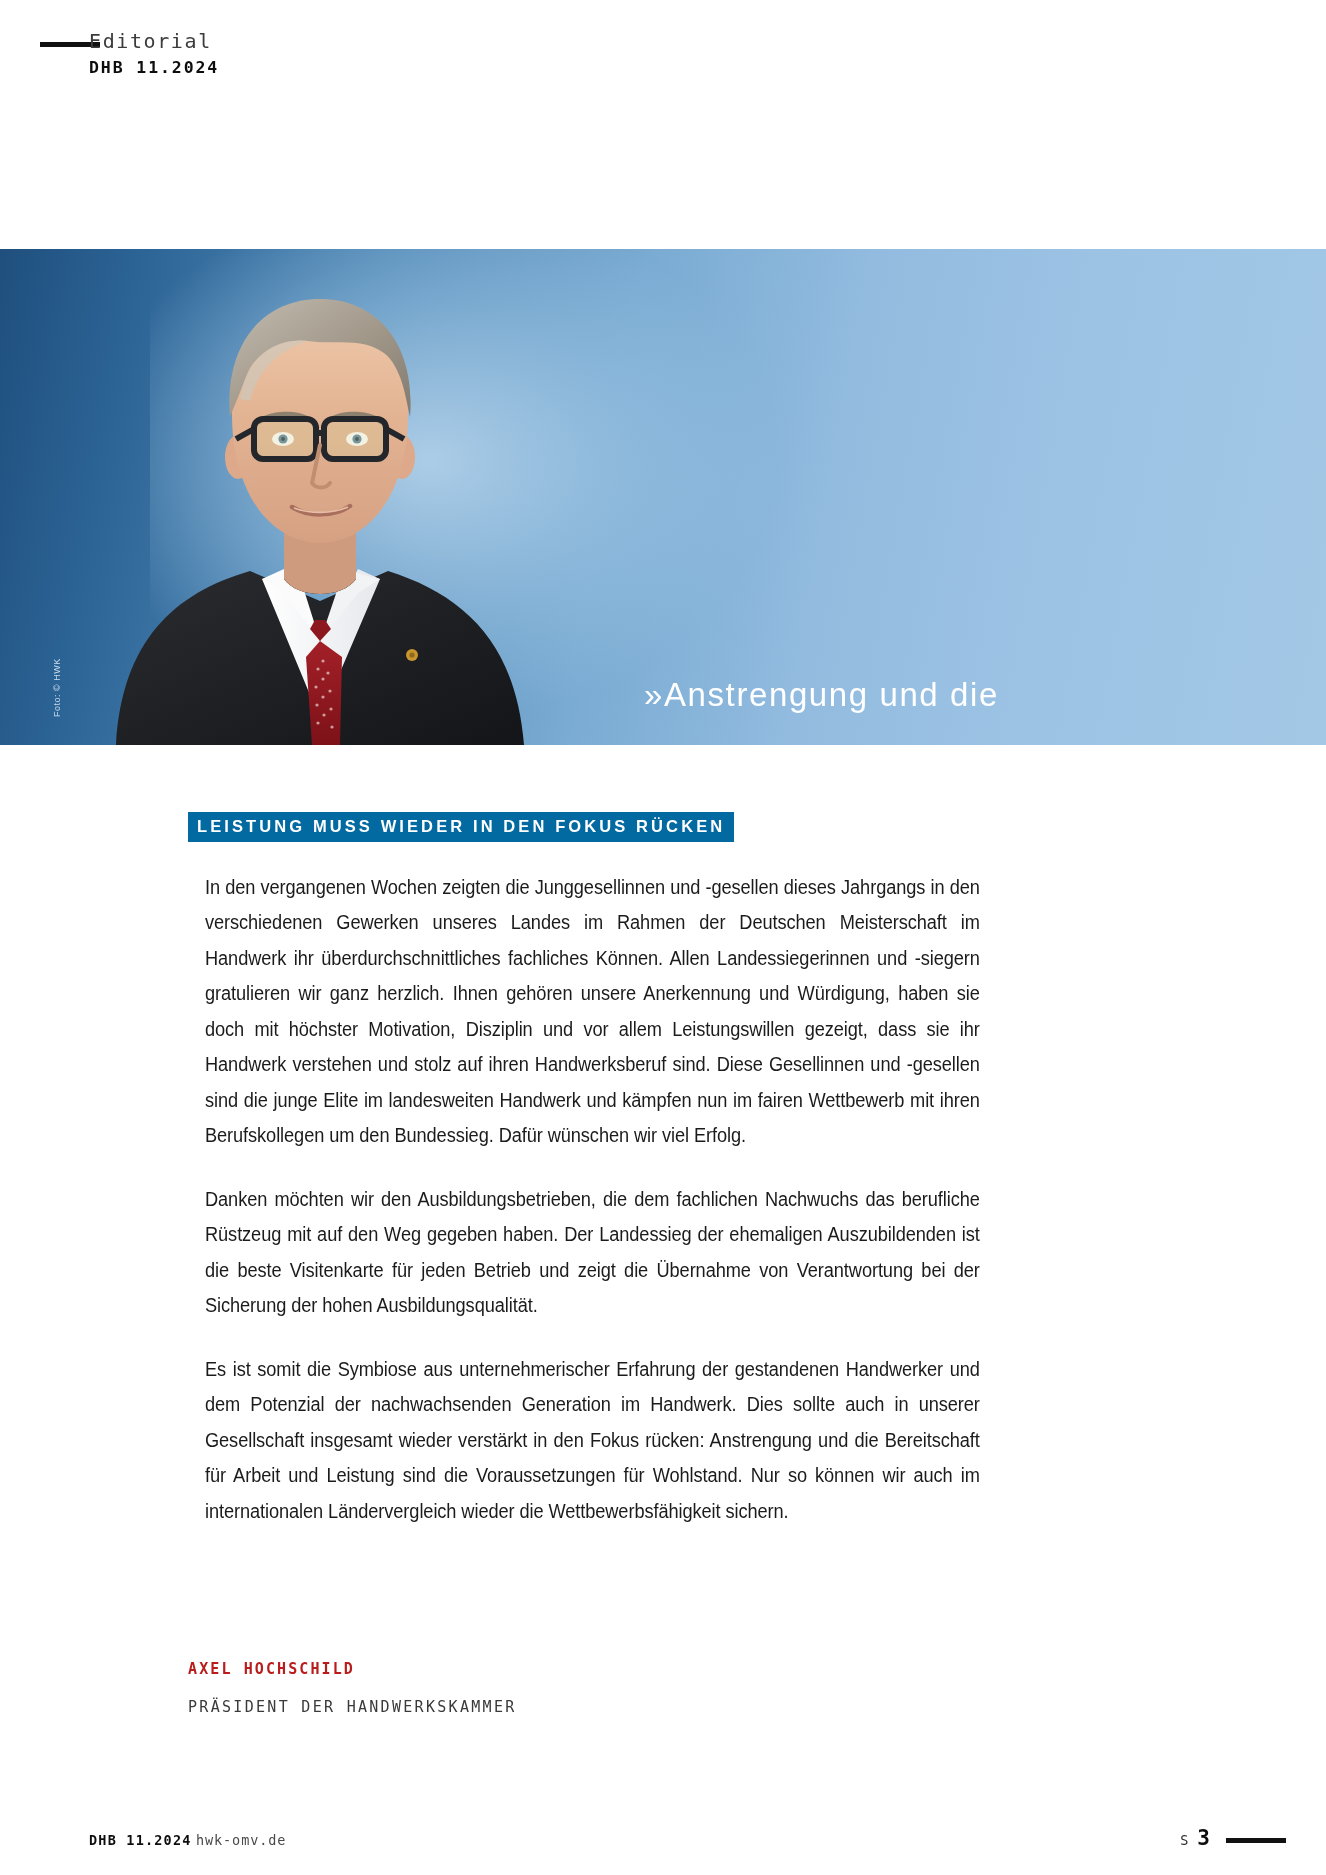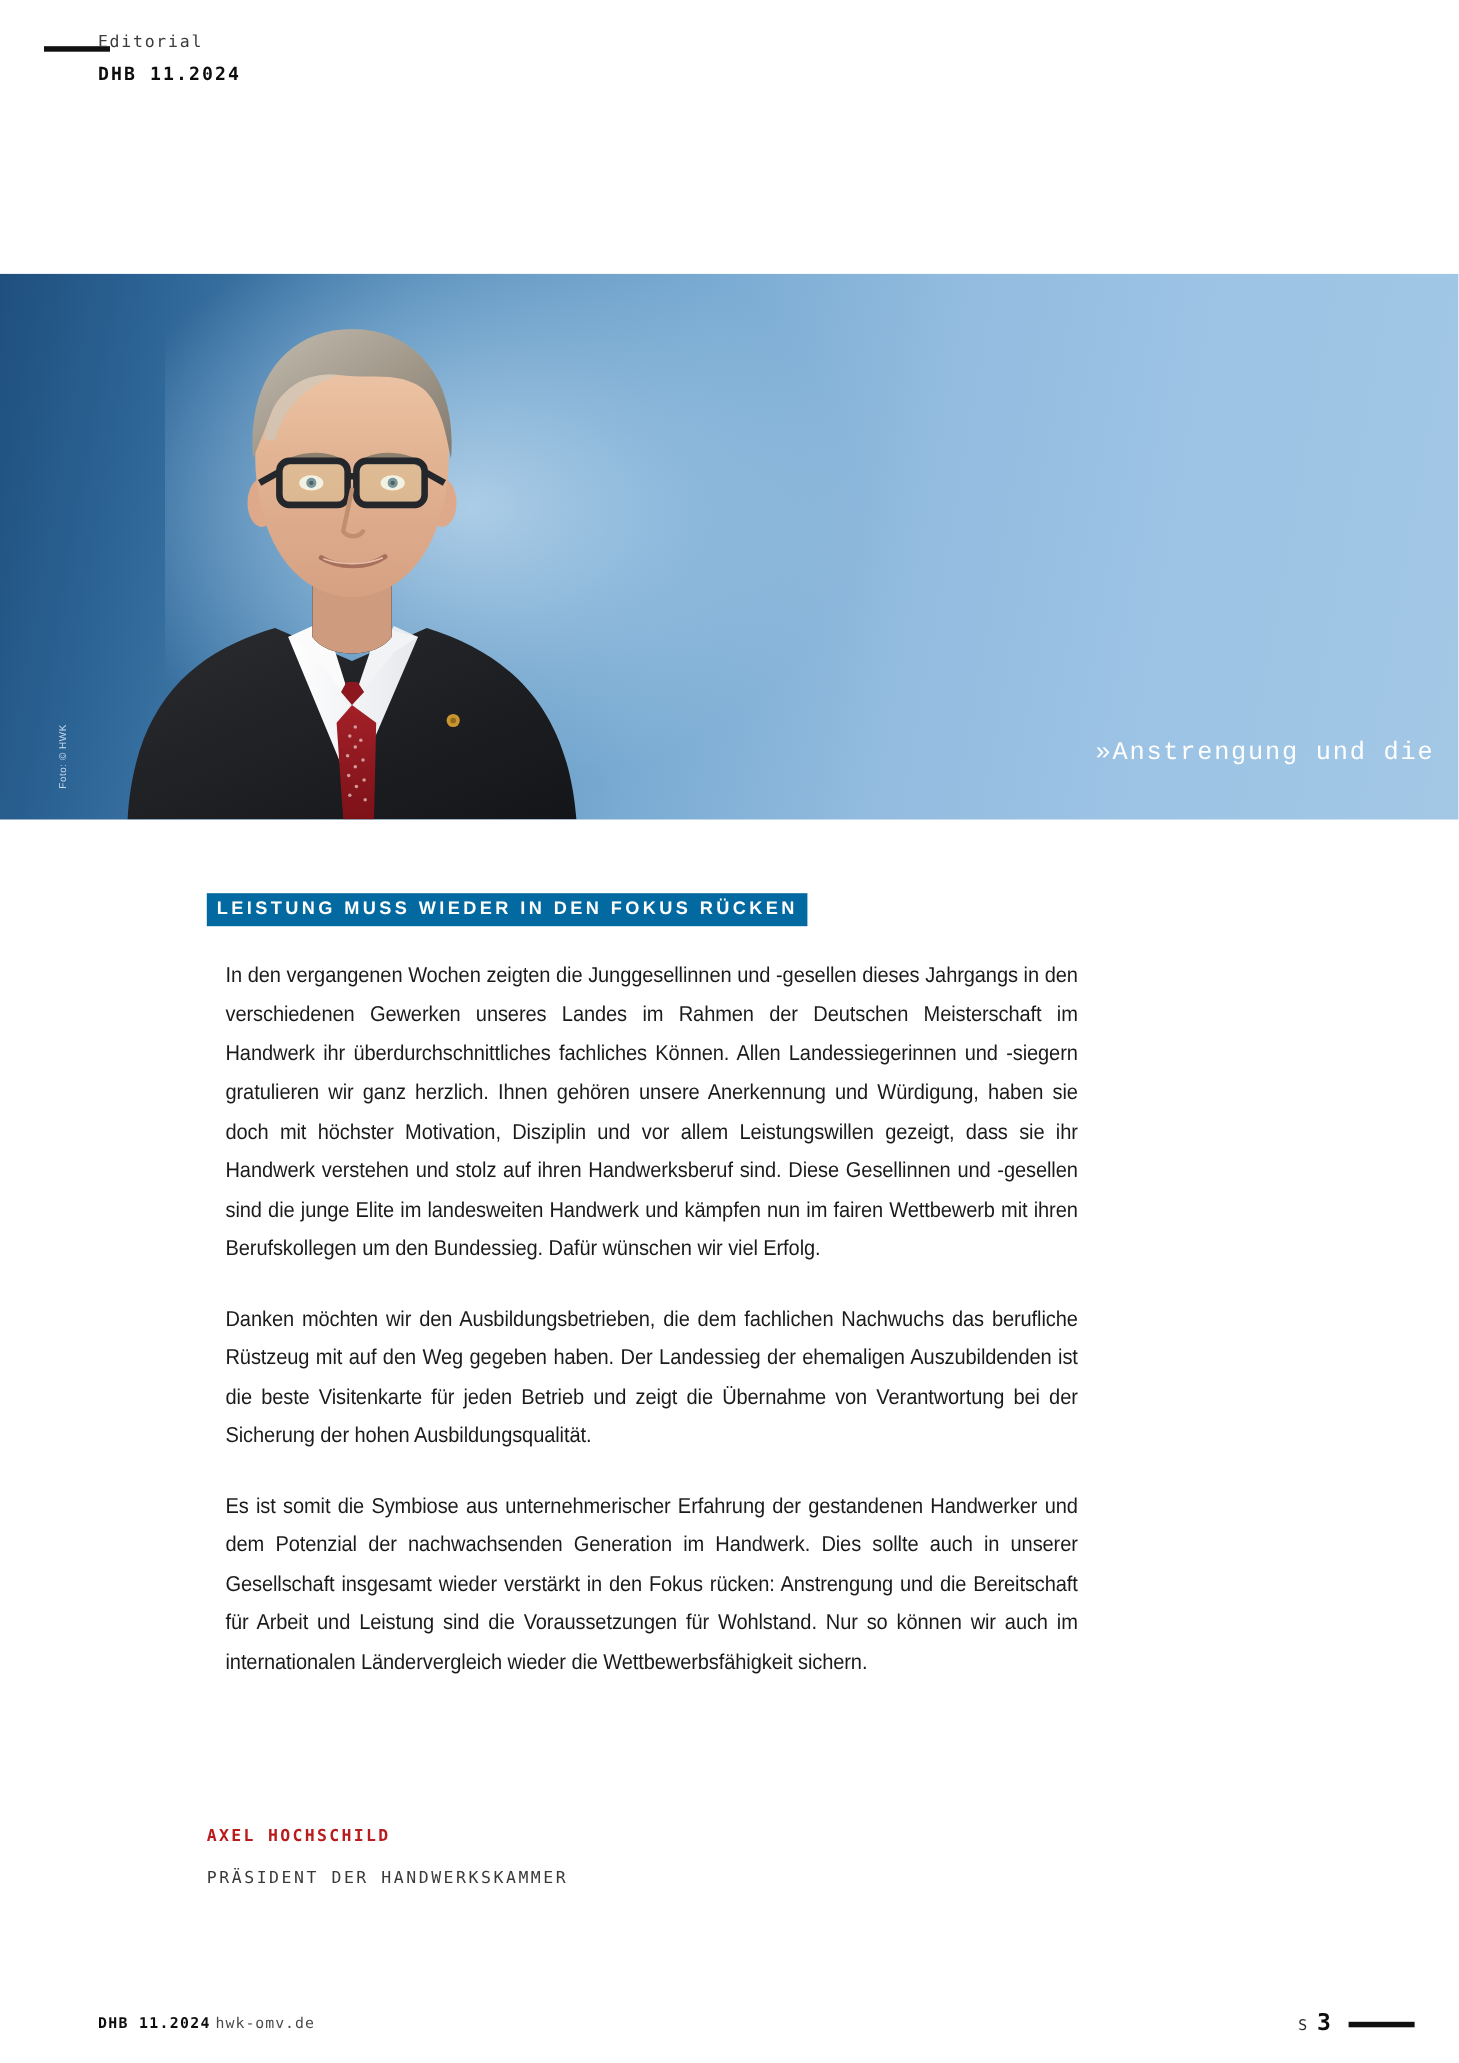--- a/index.html
+++ b/index.html
@@ -31,21 +31,21 @@
     top: 42px;
     width: 60px;
     height: 5px;
     background: #111111;
   }
   .header-kicker {
     position: absolute;
     left: 89px;
     top: 29px;
     font-family: "DejaVu Sans Mono", monospace;
-    font-size: 15px;
+    font-size: 20px;
     letter-spacing: 1.6px;
     color: #3c3c3c;
     white-space: nowrap;
   }
   .header-issue {
     position: absolute;
     left: 89px;
     top: 58px;
     font-family: "DejaVu Sans Mono", monospace;
     font-size: 16.5px;
@@ -108,27 +108,26 @@
     height: 496px;
   }
   .portrait svg { display: block; }
 
   
   .quote {
     position: absolute;
     left: 604px;
     top: 388px;
     width: 660px;
-    font-family: Liberation Mono, monospace;
-    font-size: 23px;
+    font-family: Liberation Sans, sans-serif;
+    font-size: 33px;
     line-height: 49px;
     letter-spacing: 1.6px;
     color: #ffffff;
     font-weight: 300;
-    text-align: right;
   }
   .quote-line { white-space: nowrap; display: block; }
 
   
   .article {
     position: absolute;
     left: 188px;
     top: 812px;
     width: 792px;
   }

